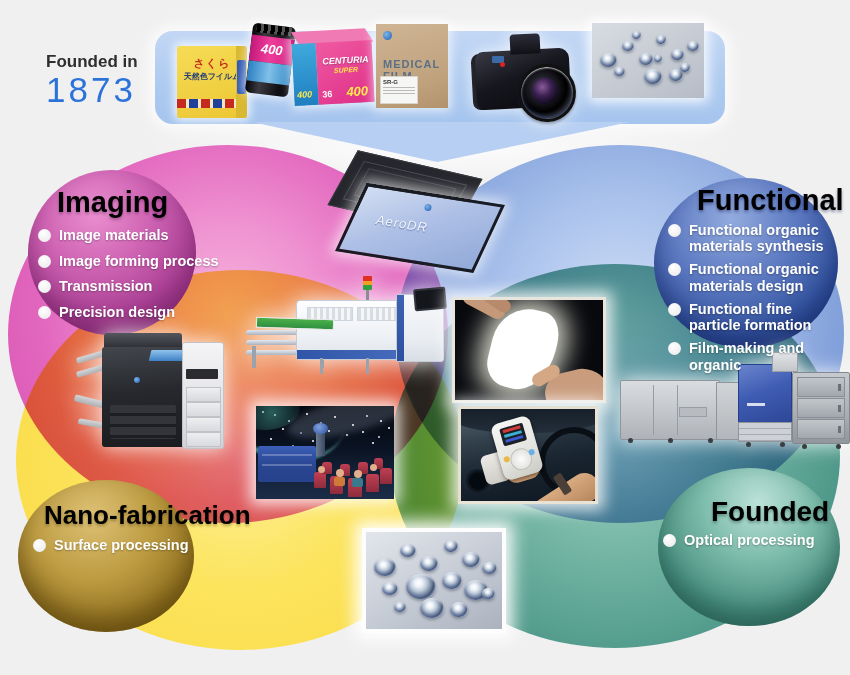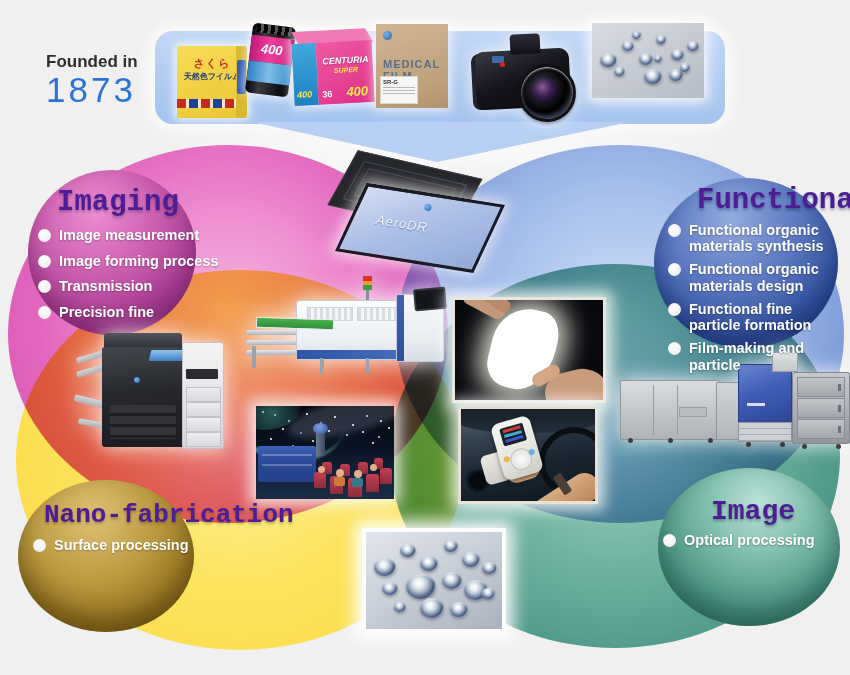--- a/index.html
+++ b/index.html
@@ -107,21 +107,21 @@
       background:radial-gradient(circle at 42% 24%,#93abde 0%,#5d7ac2 38%,#33539f 70%,#243f80 100%);
       box-shadow:inset 0 -14px 22px rgba(10,25,80,.45);}
   .sp-nano{left:18px;top:480px;width:176px;height:152px;
       background:radial-gradient(circle at 42% 24%,#ddc175 0%,#bd9c42 40%,#91711f 74%,#7a5e12 100%);
       box-shadow:inset 0 -14px 22px rgba(70,50,5,.5);}
   .sp-optics{left:658px;top:468px;width:182px;height:158px;
       background:radial-gradient(circle at 55% 22%,#bce2d8 0%,#7fbdac 34%,#4a9181 68%,#346f62 100%);
       box-shadow:inset 0 -14px 22px rgba(15,60,52,.45);}
 
   
-  .sec-title{position:absolute;color:#4c1d95;font-weight:bold;text-shadow:0 2px 3px rgba(60,20,60,.35);white-space:nowrap;font-family:Liberation Mono, monospace;}
+  .sec-title{position:absolute;color:#000000;font-weight:bold;text-shadow:0 2px 3px rgba(60,20,60,.35);white-space:nowrap;}
   .t-imaging{left:57px;top:186px;font-size:29px;}
   .t-materials{left:697px;top:184px;font-size:29px;text-shadow:0 2px 3px rgba(10,20,70,.4);}
   .t-nano{left:44px;top:500px;font-size:26px;text-shadow:0 2px 3px rgba(80,60,10,.4);}
   .t-optics{left:711px;top:496px;font-size:28px;text-shadow:0 2px 3px rgba(10,50,45,.4);}
 
   ul.bullets{position:absolute;list-style:none;margin:0;padding:0;}
   ul.bullets li{position:relative;padding-left:21px;color:#fff;font-weight:bold;font-size:14.5px;
       text-shadow:0 1px 2px rgba(0,0,0,.3);line-height:1.12;}
   ul.bullets li::before{content:"";position:absolute;left:0;top:2px;width:13px;height:13px;border-radius:50%;
       background:radial-gradient(circle at 38% 32%,#fff,#e8e8e8);}
@@ -505,37 +505,37 @@
     <div class="lens" style="left:76px;top:40px;width:20px;height:17px;"></div>
     <div class="lens" style="left:98px;top:48px;width:24px;height:20px;"></div>
     <div class="lens" style="left:54px;top:66px;width:24px;height:20px;"></div>
     <div class="lens" style="left:84px;top:70px;width:18px;height:15px;"></div>
     <div class="lens" style="left:116px;top:56px;width:13px;height:11px;"></div>
     <div class="lens" style="left:28px;top:70px;width:12px;height:10px;"></div>
   </div>
 
   <div class="sec-title t-imaging">Imaging</div>
   <ul class="bullets l-imaging">
-    <li>Image measurement</li>
+    <li>Image materials</li>
     <li>Image forming process</li>
     <li>Transmission</li>
-    <li>Precision fine</li>
+    <li>Precision design</li>
   </ul>
 
   <div class="sec-title t-materials">Functional</div>
   <ul class="bullets l-materials">
     <li>Functional organic materials synthesis</li>
     <li>Functional organic materials design</li>
     <li>Functional fine particle formation</li>
-    <li>Film-making and particle</li>
+    <li>Film-making and organic</li>
   </ul>
 
   <div class="sec-title t-nano">Nano-fabrication</div>
   <ul class="bullets l-nano">
     <li>Surface processing</li>
   </ul>
 
-  <div class="sec-title t-optics">Image</div>
+  <div class="sec-title t-optics">Founded</div>
   <ul class="bullets l-optics">
     <li>Optical processing</li>
   </ul>
 
 </div>
 
 </body></html>

